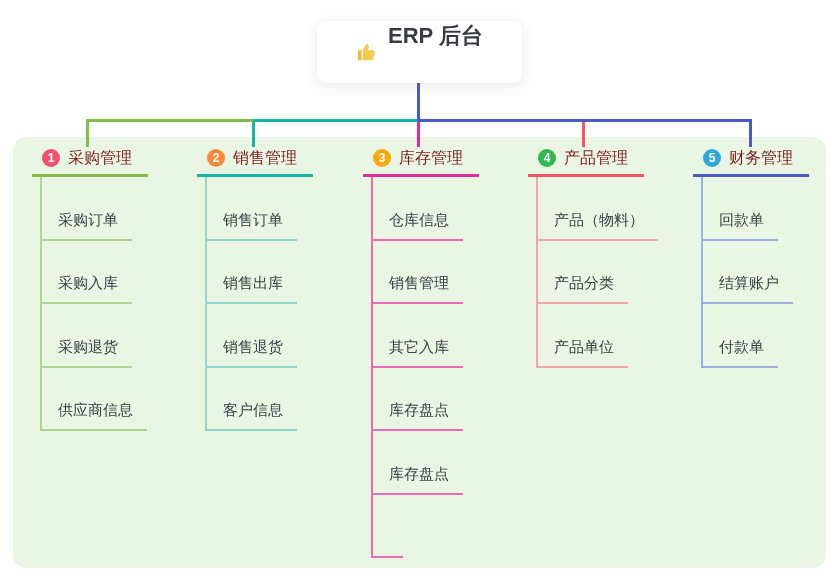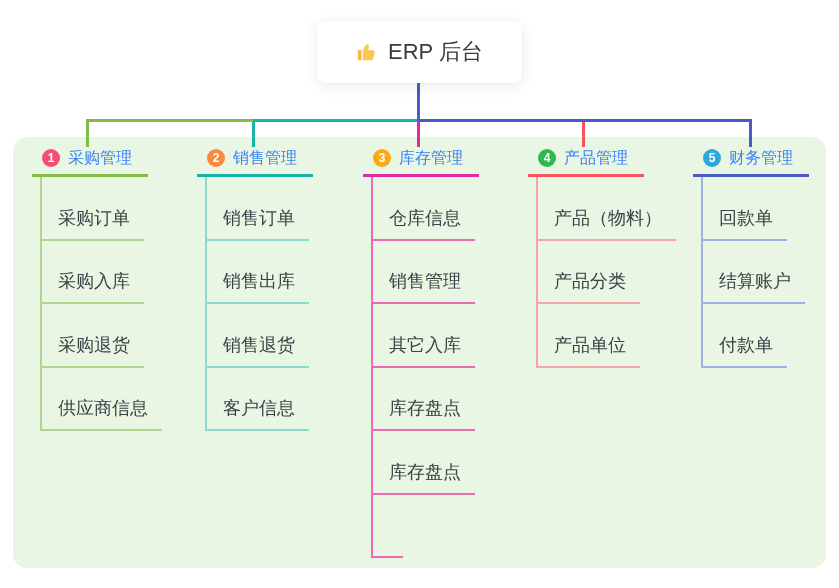--- a/index.html
+++ b/index.html
@@ -11,47 +11,47 @@
   .panel{
     position:absolute;left:13px;top:137px;width:813px;height:431px;
     border-radius:14px;z-index:1;
   }
   #connectors{position:absolute;inset:0;z-index:2;}
   .line{position:absolute;}
   .root-card{
     position:absolute;left:317px;top:21px;width:205px;height:62px;
     background:#ffffff;border-radius:8px;z-index:3;
     box-shadow:0 3px 14px rgba(70,90,70,.12),0 0 2px rgba(0,0,0,.05);
-    display:flex;align-items:center;justify-content:center;gap:10px;
+    display:flex;justify-content:center;gap:10px;font-weight:bold;
   }
   .root-label{font-size:22px;color:#383c42;white-space:nowrap;}
   .root-icon{display:flex;align-items:center;}
   #branches{position:absolute;inset:0;z-index:3;}
   .branch{position:absolute;top:145px;width:116px;}
   .branch-header{
     height:32px;box-sizing:border-box;border-bottom:3px solid;
     display:flex;align-items:center;padding:0 0 3px 10px;
   }
   .badge{
     width:18px;height:18px;border-radius:50%;flex:0 0 18px;
     color:#fff;font-size:12px;font-weight:700;line-height:18px;
     display:flex;align-items:center;justify-content:center;margin-right:8px;
   }
-  .branch-label{font-size:16px;color:#3b82f6;font-weight:500;white-space:nowrap;}
+  .branch-label{font-size:16px;color:#7f1d1d;font-weight:500;white-space:nowrap;}
   .children{position:relative;padding-left:8px;width:max-content;}
   .children::before{
     content:"";position:absolute;left:8px;top:0;bottom:0;width:2px;
     background:var(--light);
   }
   .child{
     height:52.5px;border-bottom:2px solid var(--light);
     display:flex;align-items:flex-end;width:max-content;
     padding:0 14px 9px 18px;box-sizing:content-box;
   }
-  .child-label{font-size:18px;color:#3c4047;white-space:nowrap;}
+  .child-label{font-size:15px;color:#3c4047;white-space:nowrap;}
 </style>
 </head>
 <body>
 
 <div class="panel" style="background-color: rgb(233, 246, 227);"></div>
 
 <div id="connectors">
     <div class="line" style="left: 86px; top: 119px; width: 3px; height: 28px; background: rgb(130, 189, 72);"></div>
     <div class="line" style="left: 252px; top: 119px; width: 3px; height: 28px; background: rgb(23, 179, 164);"></div>
     <div class="line" style="left: 417px; top: 119px; width: 3px; height: 28px; background: rgb(224, 42, 158);"></div>

